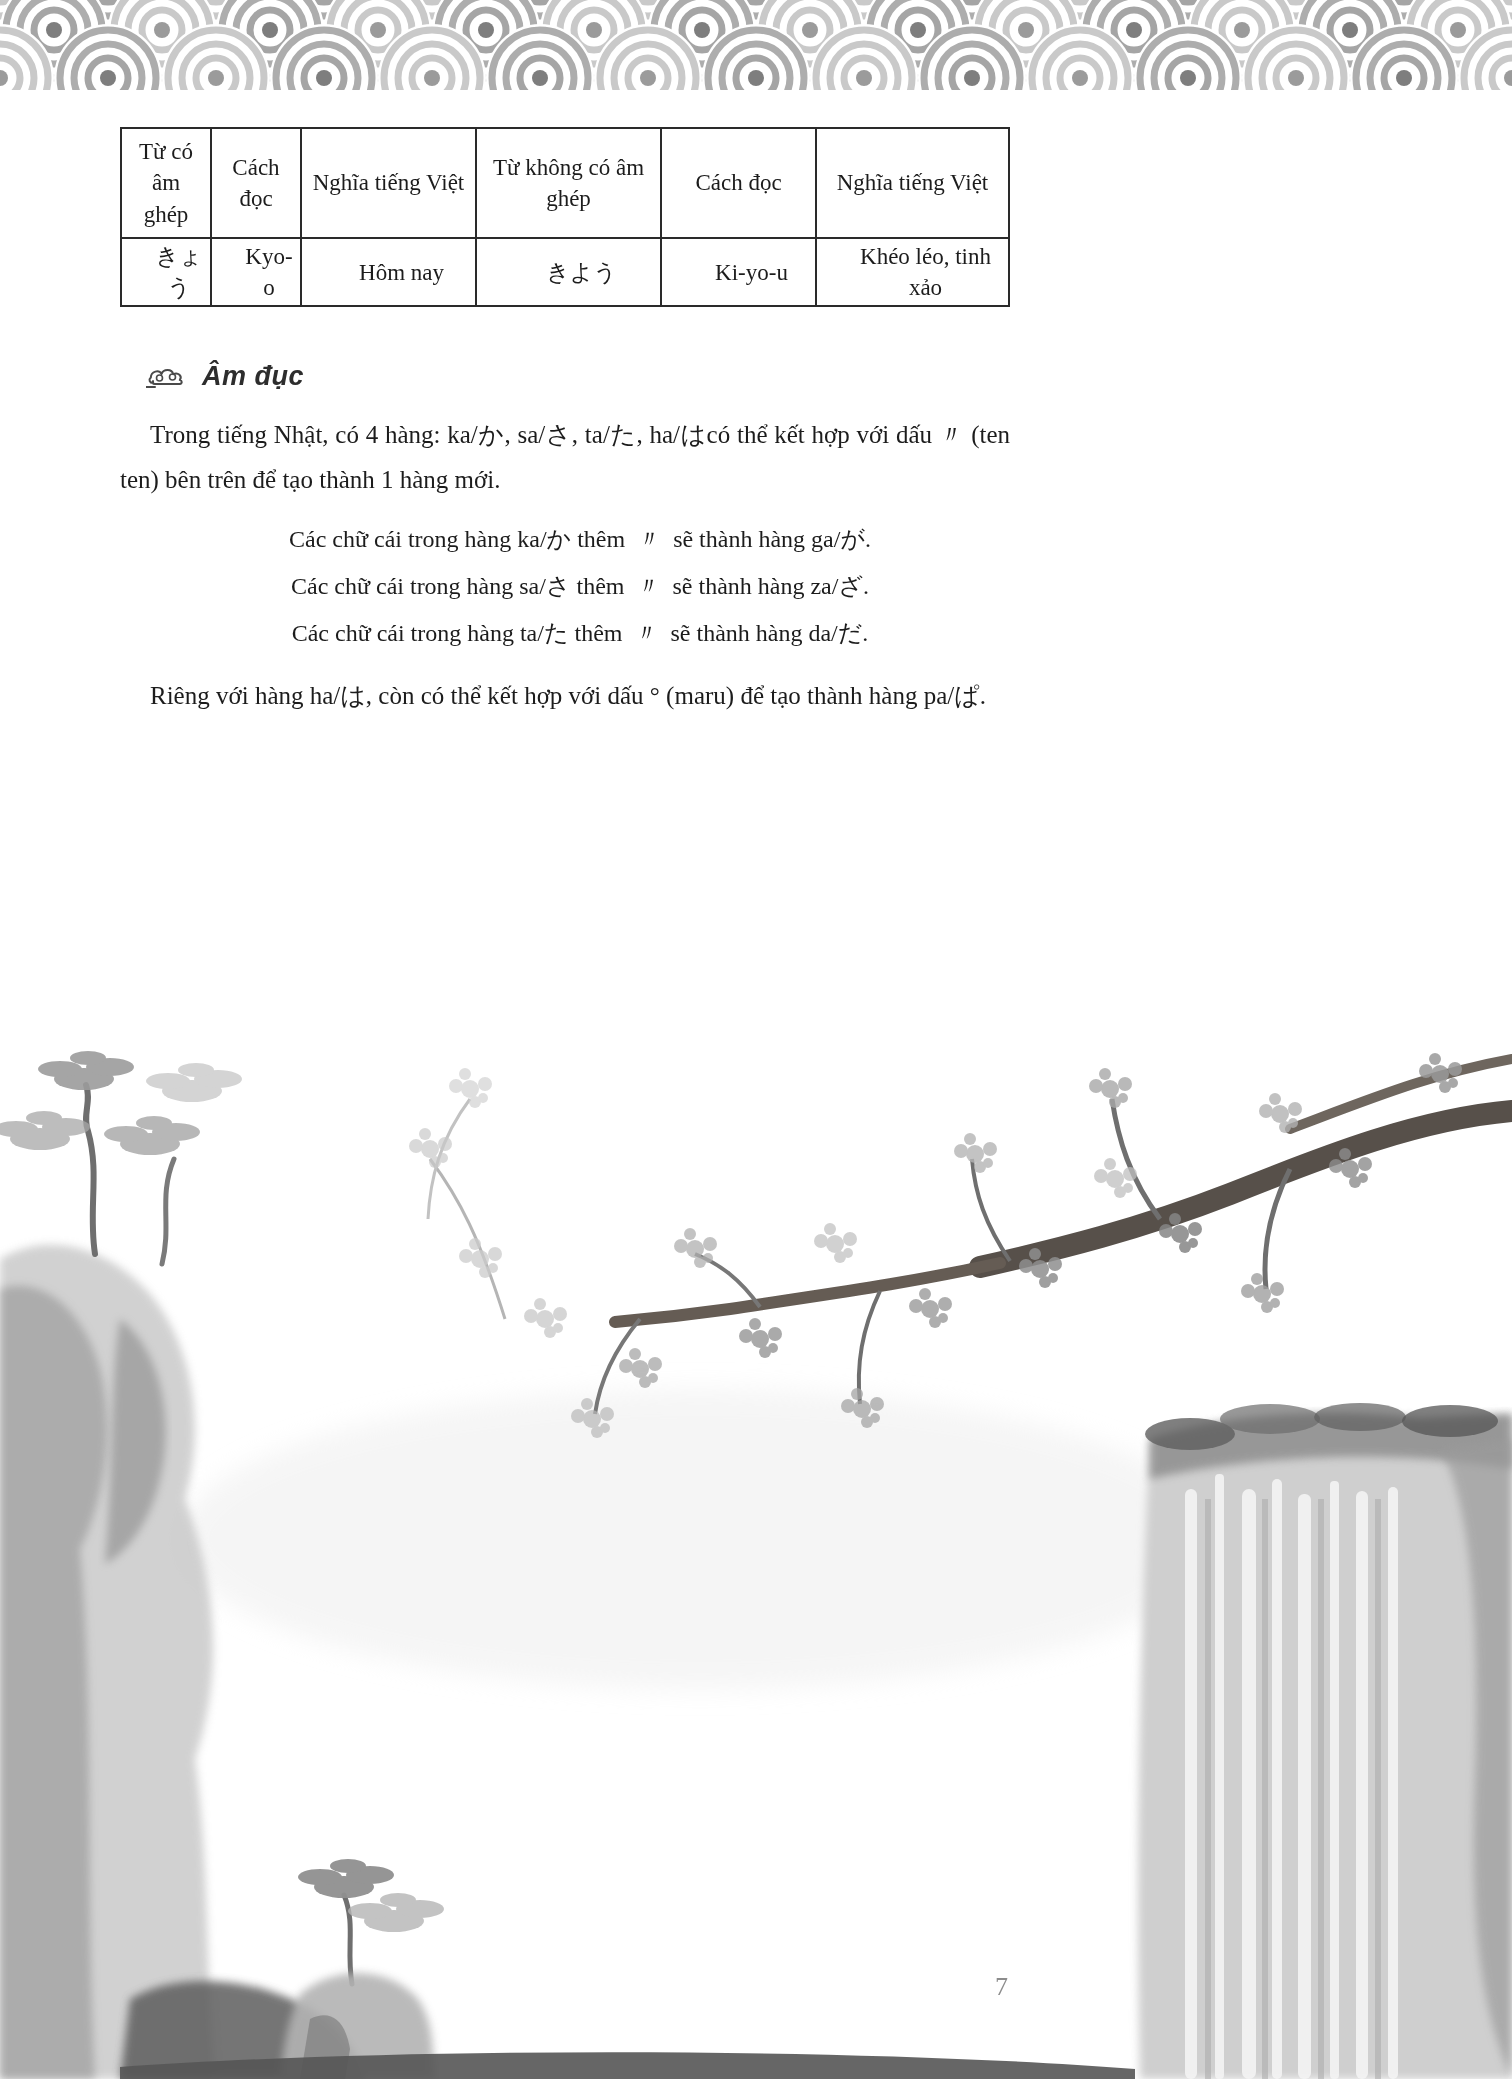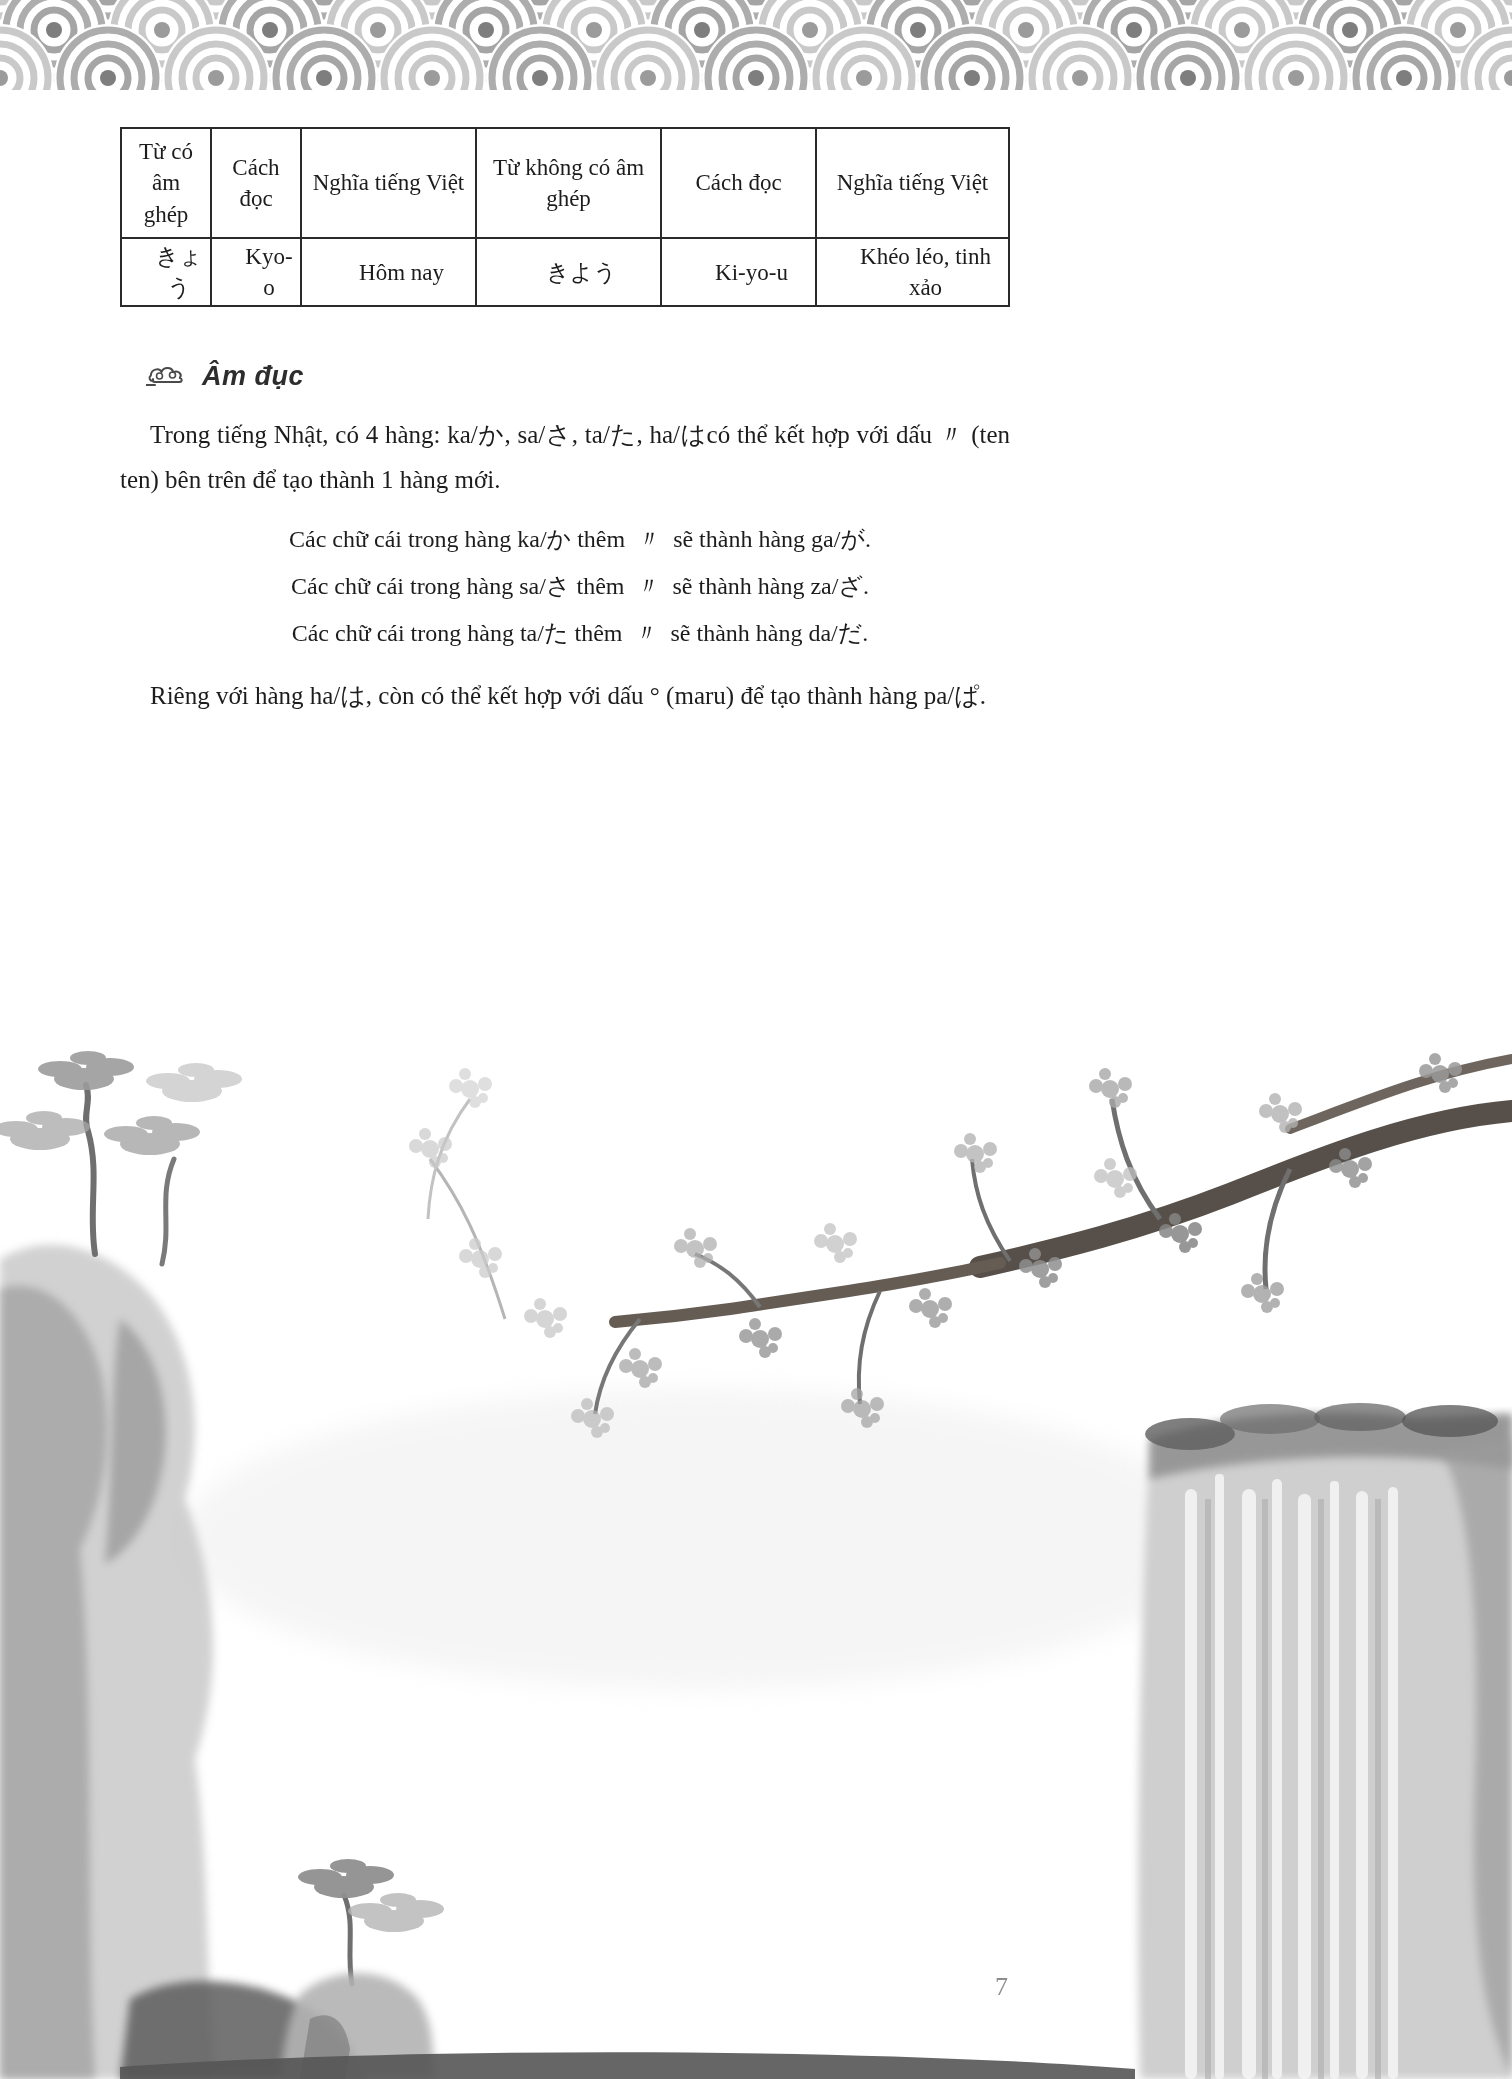--- a/index.html
+++ b/index.html
@@ -16,21 +16,21 @@
   .vocab-table th, .vocab-table td {
     border:2px solid #2a2a2a; text-align:center; vertical-align:middle;
     font-weight:400; padding:2px 6px; font-size:23px; line-height:1.35;
     overflow:hidden;
   }
   .vocab-table thead th { height:104px; }
   .vocab-table tbody td { height:49px;padding-left:32px; }
   col.c1{width:90px} col.c2{width:90px} col.c3{width:175px}
   col.c4{width:185px} col.c5{width:155px} col.c6{width:193px}
 
-  .section-head { display:flex; gap:14px; margin:54px 0 0 26px; }
+  .section-head { display:flex; align-items:center; gap:14px; margin:54px 0 0 26px; }
   .section-head svg { display:block; }
   .section-title {
     font-family:"Liberation Sans","DejaVu Sans",sans-serif;
     font-weight:700; font-style:italic; font-size:27px; color:#2d2d2d;
     letter-spacing:0.5px;
   }
 
   .para-intro {
     margin:20px 0 0 0; font-size:25px; line-height:45px;
     text-align:justify; text-indent:30px; width:890px;

